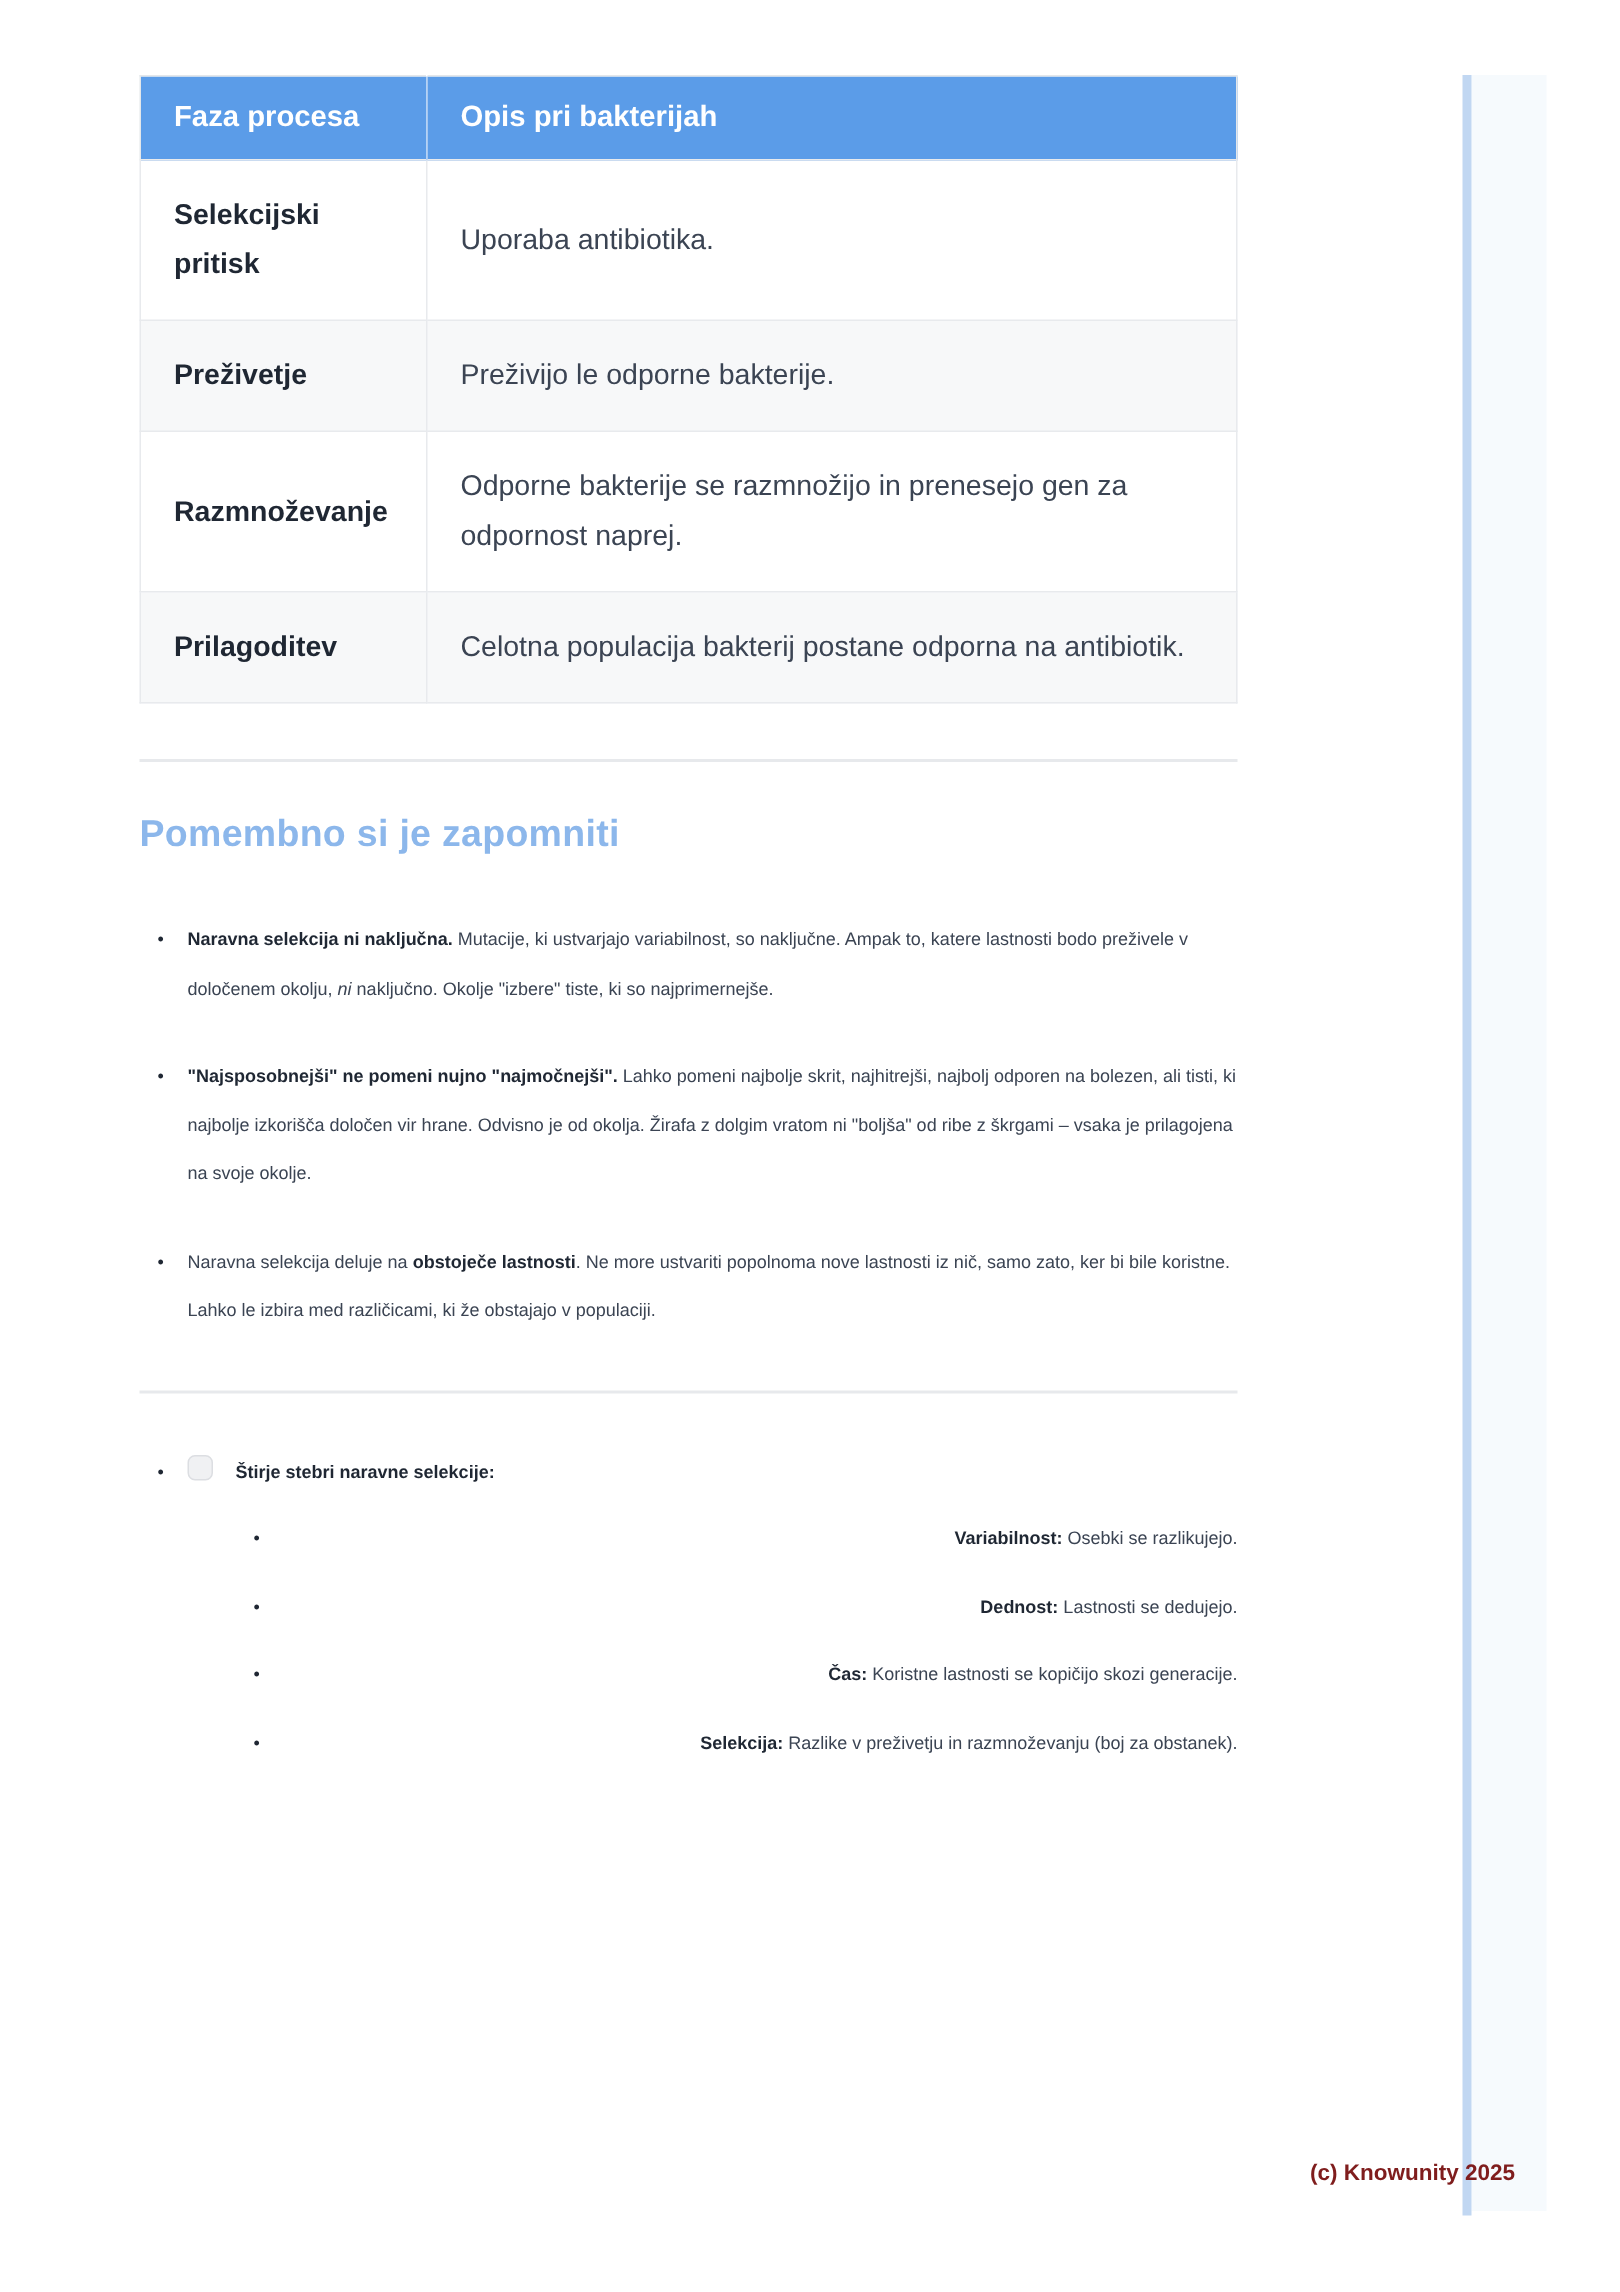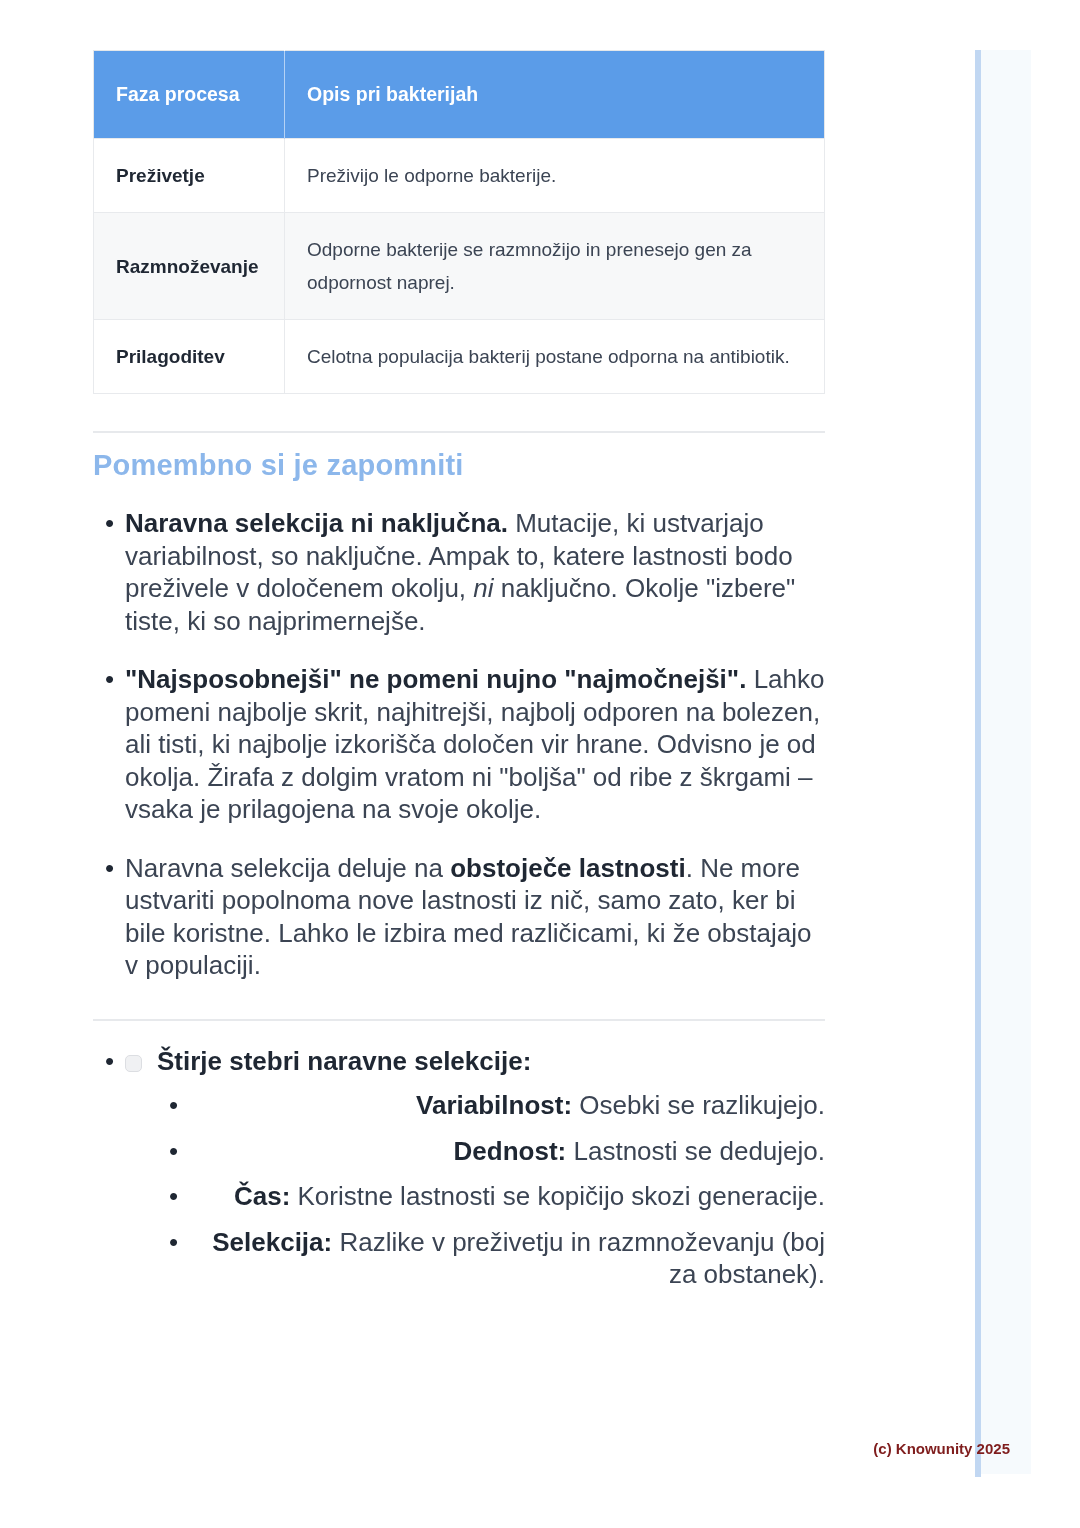--- a/index.html
+++ b/index.html
@@ -34,21 +34,21 @@
     border-collapse: collapse;
     font-size: 19px;
     border: 1px solid #e4e7ea;
   }
   table.proc-table th {
     background: var(--header-blue, #5b9ce8);
     color: #ffffff;
     font-weight: bold;
     text-align: left;
     font-size: 19.5px;
-    padding: 28px 22px;
+    padding: 12px 22px;
     line-height: 31px;
     border-right: 1px solid rgba(255,255,255,0.55);
   }
   table.proc-table th:last-child { border-right: none; }
   table.proc-table td {
     vertical-align: middle;
     padding: 20px 22px;
     line-height: 33px;
     border: 1px solid #e8eaed;
   }
@@ -59,31 +59,31 @@
   }
   table.proc-table td.desc { color: #3b4453; }
   table.proc-table tbody tr:nth-child(even) { background: #f7f8f9; }
   
   hr.divider {
     border: none;
     border-top: 2px solid #e7e9ec;
     margin-top: 37px;
   }
   h2.section-title {
-    margin-top: 14px;
-    font-size: 29px;
+    margin-top: 30px;
+    font-size: 25px;
     line-height: 36px;
     font-weight: bold;
     color: var(--heading-blue, #8cb7eb);
     letter-spacing: 0.2px;
   }
   ul.bullets {
     list-style: none;
-    margin-top: 24px;
-    font-size: 26px;
+    margin-top: 36px;
+    font-size: 12px;
     line-height: 32.5px;
   }
   ul.bullets > li {
     position: relative;
     padding-left: 32px;
     margin-bottom: 26px;
     color: #3b4453;
   }
   ul.bullets > li::before {
     content: "\2022";
@@ -142,20 +142,24 @@
 
   <table class="proc-table">
     <thead>
       <tr>
         <th>Faza procesa</th>
         <th>Opis pri bakterijah</th>
       </tr>
     </thead>
     <tbody>
         <tr>
+          <td class="phase">Selekcijski pritisk</td>
+          <td class="desc">Uporaba antibiotika.</td>
+        </tr>
+        <tr>
           <td class="phase">Preživetje</td>
           <td class="desc">Preživijo le odporne bakterije.</td>
         </tr>
         <tr>
           <td class="phase">Razmnoževanje</td>
           <td class="desc">Odporne bakterije se razmnožijo in prenesejo gen za odpornost naprej.</td>
         </tr>
         <tr>
           <td class="phase">Prilagoditev</td>
           <td class="desc">Celotna populacija bakterij postane odporna na antibiotik.</td>

